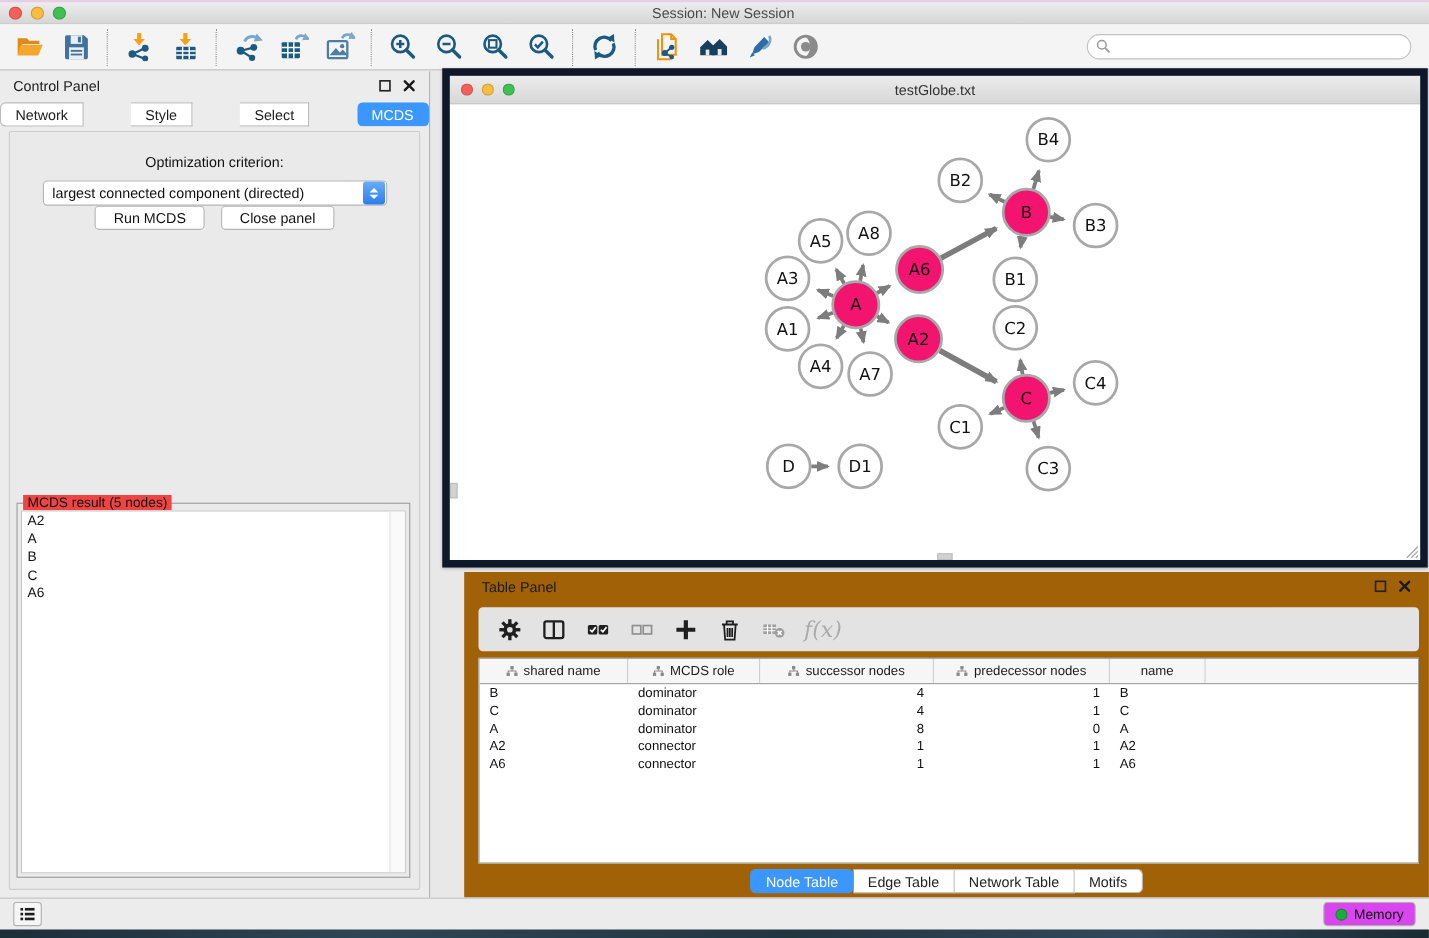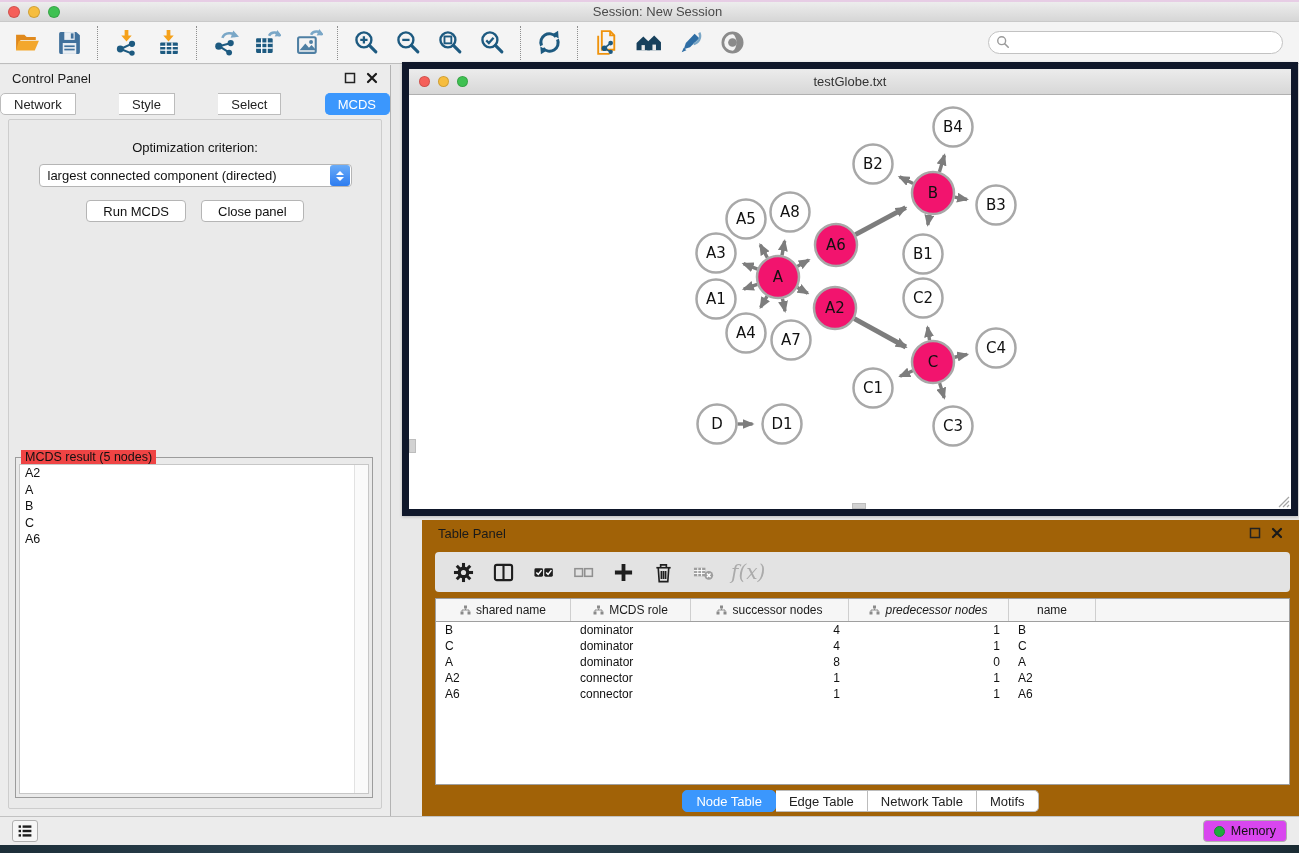--- a/index.html
+++ b/index.html
@@ -37,21 +37,21 @@
   .cp-title{font-size:13px;color:#1a1a1a}
   .cp-tabs{display:flex;justify-content:space-between;margin-top:2px}
   .cp-body{position:absolute;left:8px;right:8px;top:54px;bottom:8px;background:#eaeaea;border:1px solid #cdcdcd;border-radius:2px}
   .opt-label{text-align:center;margin-top:20px;font-size:13px;color:#111}
   .combo-row{display:flex;justify-content:center;margin-top:9px}
   .combo{width:313px;height:23px;background:#fff;border:1px solid #b5b5b5;border-radius:4px;display:flex;align-items:center;position:relative}
   .combo-text{flex:1;padding:0 8px;font-size:13px;color:#111;white-space:nowrap;overflow:hidden}
   .combo-step{width:20px;height:21px;margin-right:1px;border-radius:3px;background:linear-gradient(#6aacf8,#2d7cf0);display:flex;flex-direction:column;align-items:center;justify-content:center;gap:2px}
   .chev{width:0;height:0;border-left:4px solid transparent;border-right:4px solid transparent}
   .chev.up{border-bottom:4px solid #fff}.chev.down{border-top:4px solid #fff}
-  .btn-row{display:flex;justify-content:center;gap:15px;margin-top:13px}
+  .btn-row{display:flex;justify-content:center;gap:15px;}
   .pbtn{height:22px;padding:0 16px;background:#fff;border:1px solid #b5b5b5;border-radius:4px;font-size:13px;color:#111;display:flex;align-items:center;cursor:default}
   .result-group{position:absolute;left:6px;right:8px;top:337px;bottom:10px;border:1px solid #9c9c9c}
   .result-legend{position:absolute;top:-8px;left:5px;background:#ef4444;padding:0 4px;font-size:12.5px;color:#111}
   .result-list{position:absolute;left:3px;right:3px;top:6px;bottom:3px;background:#fff;border:1px solid #c7c7c7;overflow:hidden}
   .result-scroll{position:absolute;right:0;top:0;bottom:0;width:14px;background:#fafafa;border-left:1px solid #e2e2e2}
   .ritem{font-size:12.5px;line-height:16.5px;padding:0 5px;color:#111}
 
   
   .netwin{position:absolute;left:402px;top:62px;width:896px;height:454px;background:#fff;border:7px solid #0f172a;box-shadow:0 1px 3px rgba(0,0,0,.2)}
   .net-titlebar{height:26px;background:linear-gradient(#ececec,#d7d7d7);border-bottom:1px solid #b0b0b0;display:flex;align-items:center;padding:0 10px;position:relative}
@@ -545,21 +545,21 @@
               <g fill="#8a8a8a">
                 <rect x="4" y="0.5" width="3" height="3"></rect>
                 <rect x="0.5" y="6.5" width="3" height="3"></rect>
                 <rect x="7.5" y="6.5" width="3" height="3"></rect>
               </g>
               <path d="M5.5 3.5V5M2 6.5V5h7v1.5" stroke="#8a8a8a" fill="none"></path>
             </svg>
           </span>
           <span>successor nodes</span>
         </div>
-        <div class="th" style="width: 160px; font-style: italic;">
+        <div class="th" style="width: 160px;">
           <span class="attr-ic">
             <svg width="11" height="11" viewBox="0 0 11 11">
               <g fill="#8a8a8a">
                 <rect x="4" y="0.5" width="3" height="3"></rect>
                 <rect x="0.5" y="6.5" width="3" height="3"></rect>
                 <rect x="7.5" y="6.5" width="3" height="3"></rect>
               </g>
               <path d="M5.5 3.5V5M2 6.5V5h7v1.5" stroke="#8a8a8a" fill="none"></path>
             </svg>
           </span>

